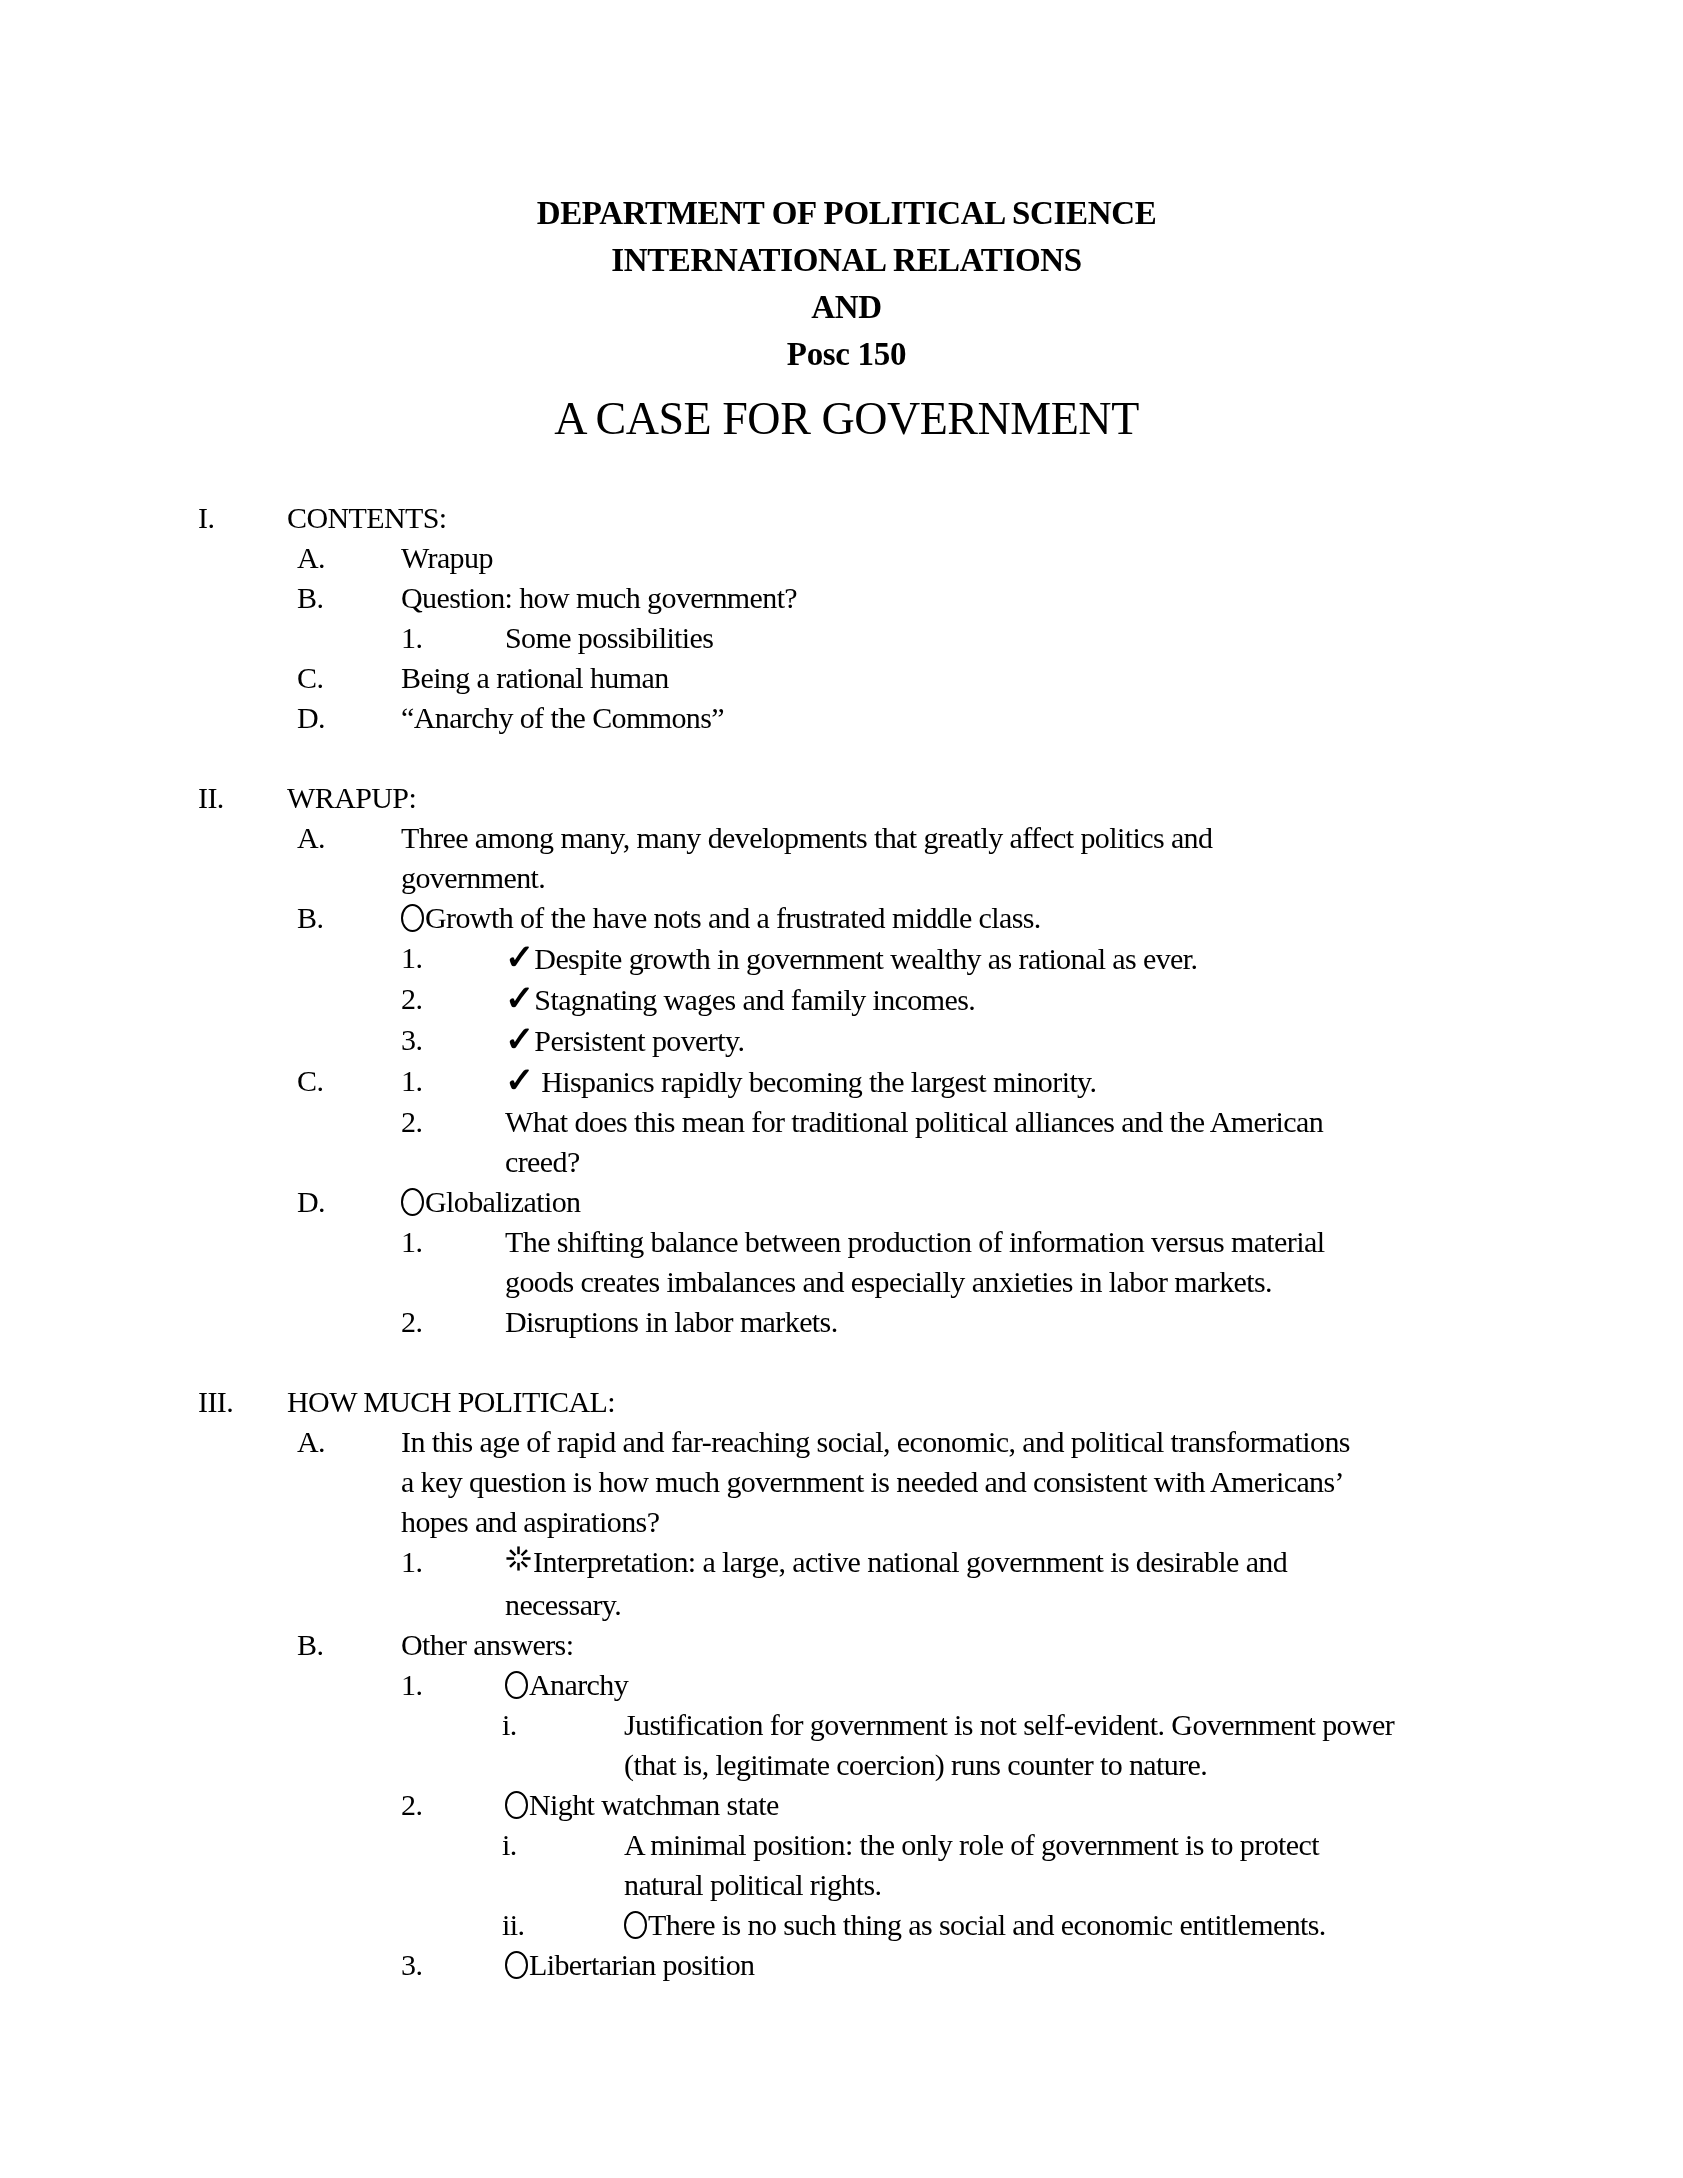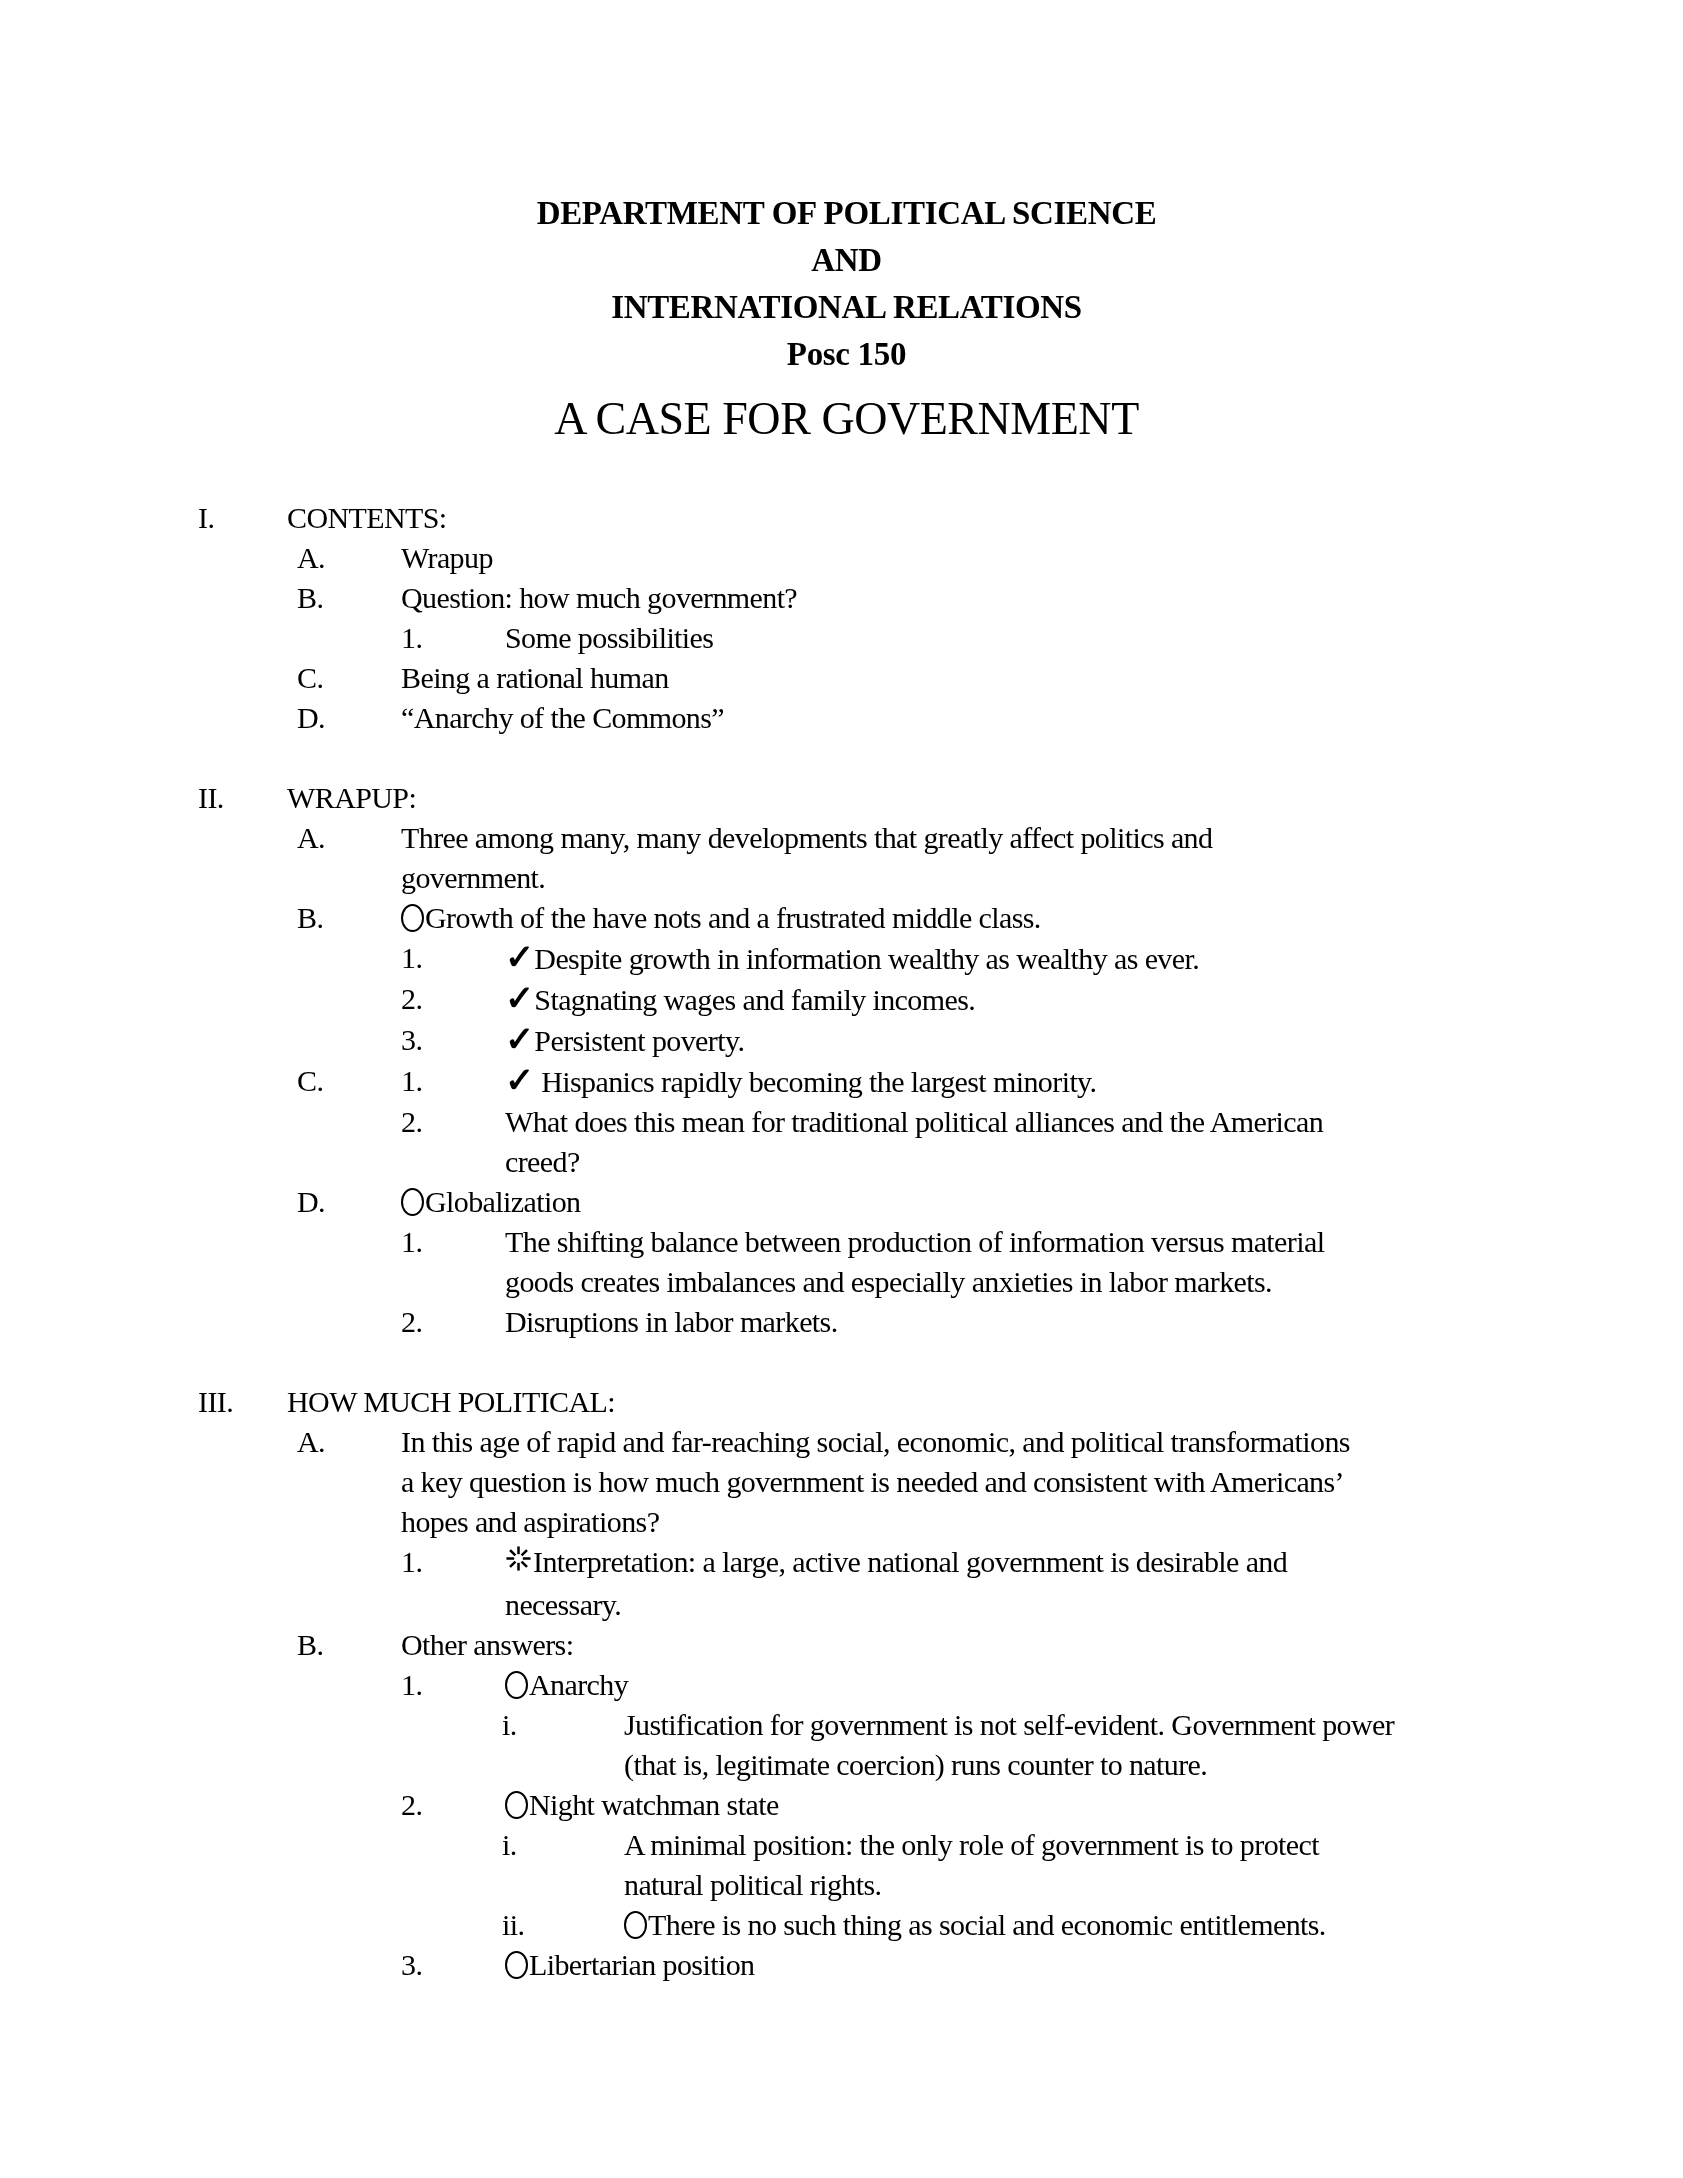--- a/index.html
+++ b/index.html
@@ -34,22 +34,22 @@
   .bullet-check{font-weight:bold;font-size:35px;letter-spacing:0;}
   .bullet-star{display:inline-block;vertical-align:-3px;margin-right:1px;}
   .bullet-star svg{display:inline-block;vertical-align:top;}
 </style>
 </head>
 <body>
 
 <div class="page">
   <div class="title-block">
     <div>DEPARTMENT OF POLITICAL SCIENCE</div>
+    <div>INTERNATIONAL RELATIONS</div>
     <div>AND</div>
-    <div>INTERNATIONAL RELATIONS</div>
     <div>Posc 150</div>
   </div>
   <div class="case-heading">A CASE FOR GOVERNMENT</div>
   <div class="outline" id="outline">
       <div class="row lvl0">
         <span class="num">I.</span>
         <div class="txt"><span>CONTENTS:</span></div>
       </div>
       <div class="row lvl1">
         <span class="num">A.</span>
@@ -79,21 +79,21 @@
         <span class="num">A.</span>
         <div class="txt"><span>Three among many, many developments that greatly affect politics and
 government.</span></div>
       </div>
       <div class="row lvl1">
         <span class="num">B.</span>
         <div class="txt"><span class="bullet-circle"></span><span>Growth of the have nots and a frustrated middle class.</span></div>
       </div>
       <div class="row lvl2">
         <span class="num">1.</span>
-        <div class="txt"><span class="bullet-check">✓</span><span>Despite growth in information wealthy as wealthy as ever.</span></div>
+        <div class="txt"><span class="bullet-check">✓</span><span>Despite growth in government wealthy as rational as ever.</span></div>
       </div>
       <div class="row lvl2">
         <span class="num">2.</span>
         <div class="txt"><span class="bullet-check">✓</span><span>Stagnating wages and family incomes.</span></div>
       </div>
       <div class="row lvl2">
         <span class="num">3.</span>
         <div class="txt"><span class="bullet-check">✓</span><span>Persistent poverty.</span></div>
       </div>
       <div class="row lvl1">

